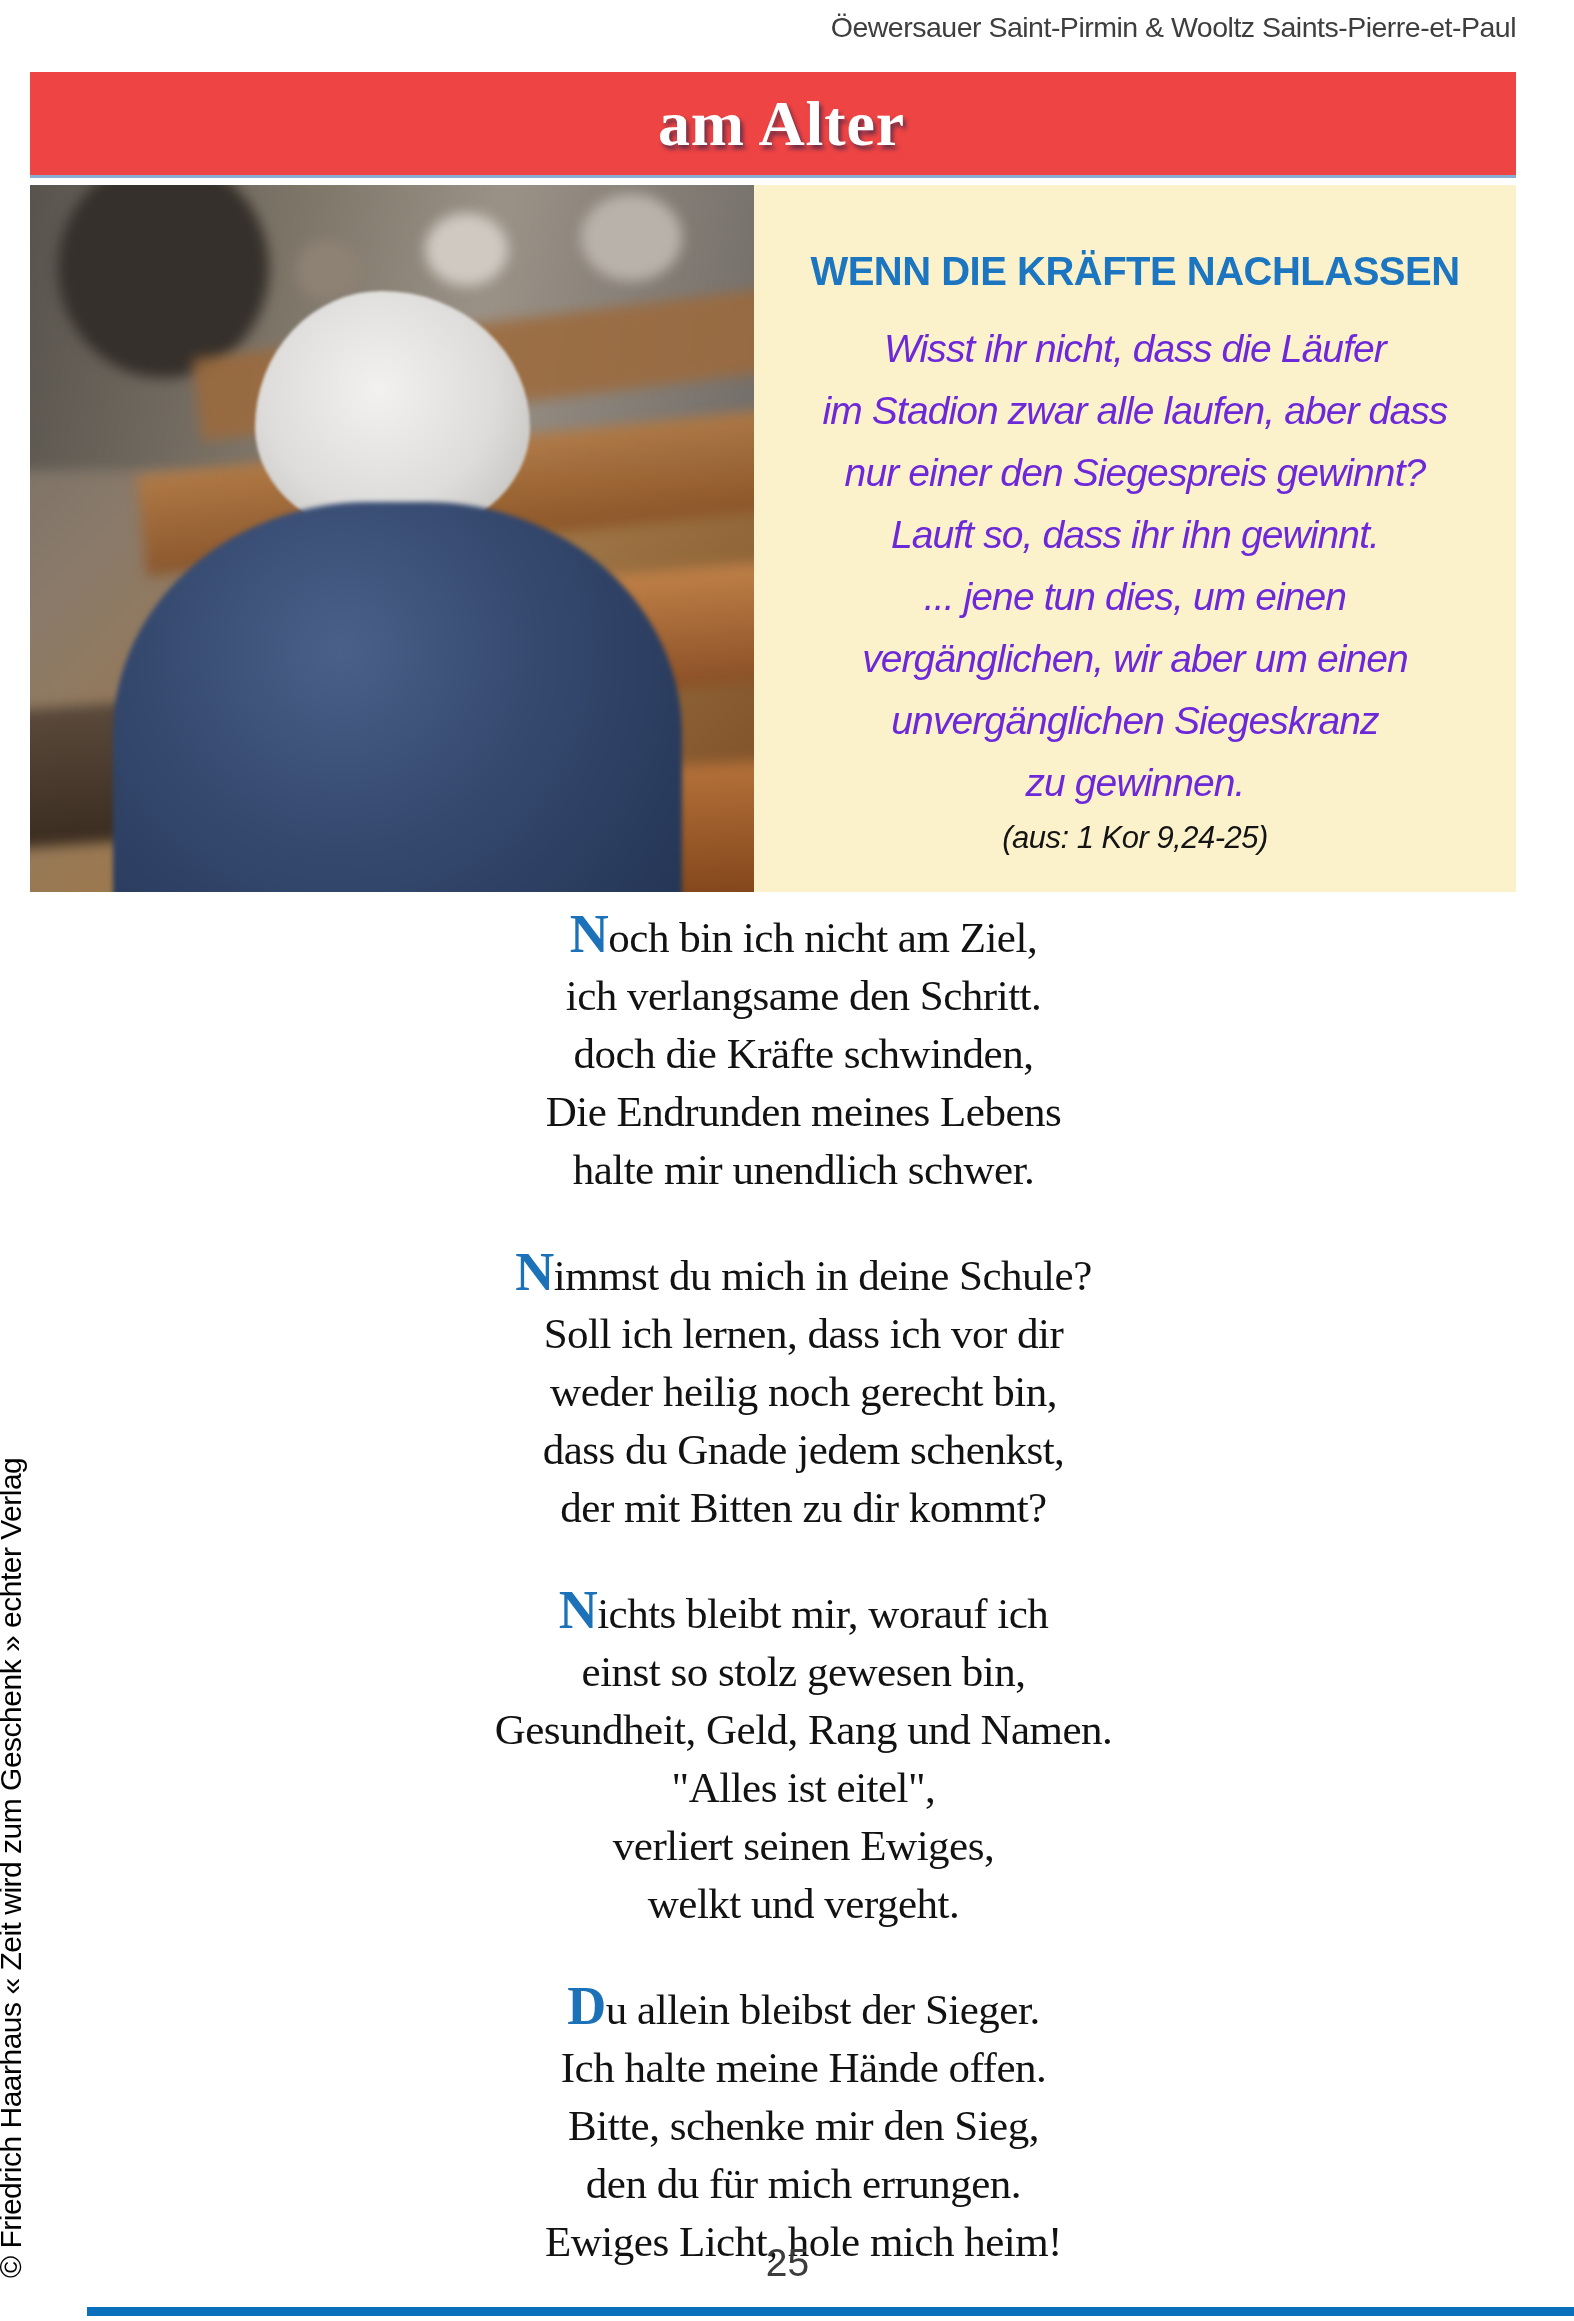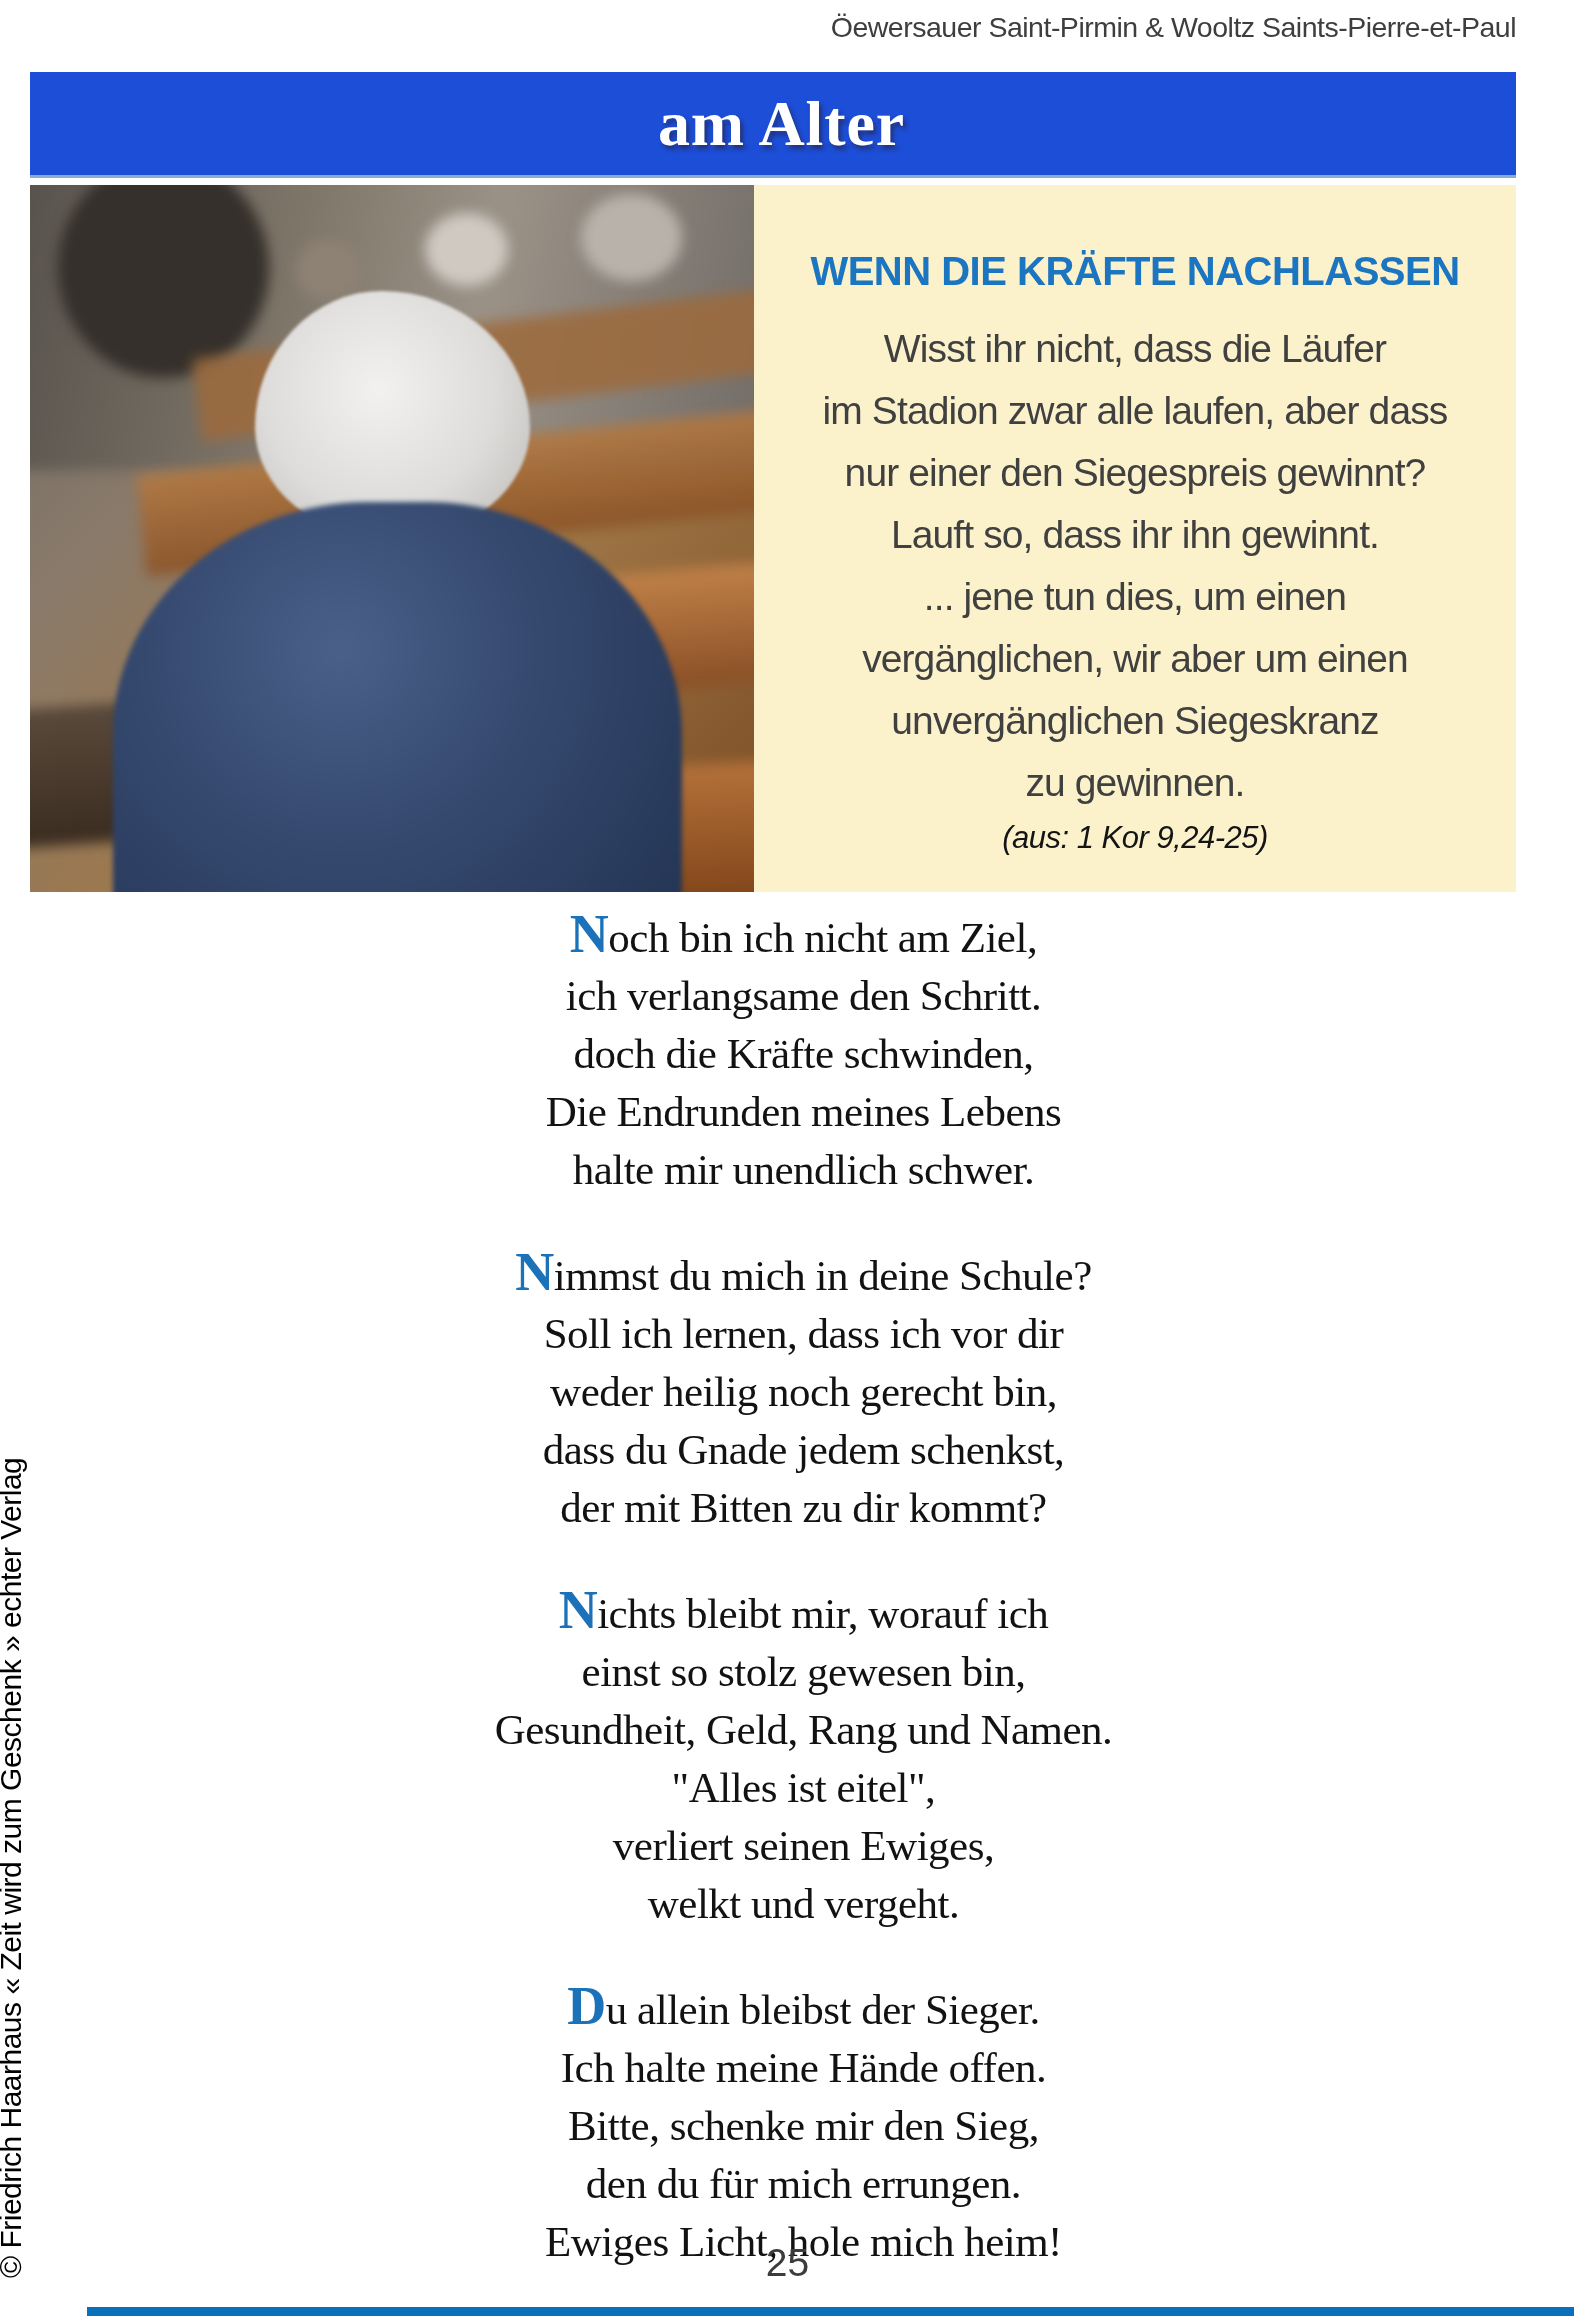--- a/index.html
+++ b/index.html
@@ -13,21 +13,21 @@
   }
   
   .header-line {
     position:absolute; top:11px; right:59px;
     font-size:28.5px; color:#3e3e3e; letter-spacing:-0.5px;
     font-family:"Liberation Sans", sans-serif;
   }
   
   .banner {
     position:absolute; left:30px; top:72px; width:1486px; height:106px;
-    background:#1d4ed8;
+    background:#ef4444;
     border-bottom:3.7px solid #87add3;
     display:flex; align-items:center; justify-content:center;padding-left:17px;
   }
   .banner-title {
     font-family:"Liberation Serif", serif;
     font-weight:bold; font-size:64px; color:#ffffff;
     text-shadow:2.8px 3.7px 4.6px rgba(35,35,70,0.65);
     letter-spacing:0.9px;
   }
   
@@ -71,21 +71,21 @@
   .verse-box {
     position:absolute; left:724px; top:0; width:762px; height:707px;
     background:#fbf2cc; text-align:center; padding:64px 7.3px 0 7.3px;
   }
   .verse-heading {
     font-size:40px; font-weight:bold; color:#1b75c0;
     letter-spacing:-0.5px; margin-bottom:24px;
     font-family:"Liberation Sans", sans-serif;
   }
   .verse-line {
-    font-size:39px; line-height:62px; color:#404040;
+    font-style:italic; font-size:39px; line-height:62px; color:#6d28d9;
     letter-spacing:-0.9px; font-family:"Liberation Sans", sans-serif;
   }
   .verse-source {
     font-style:italic; font-size:31px; color:#141414; margin-top:5.5px;
     letter-spacing:-0.5px;
   }
   
   .poem {
     position:absolute; left:0; top:905px; width:1575px;
     text-align:center; font-family:"Liberation Serif", serif; color:#121212;padding-left:32px;

